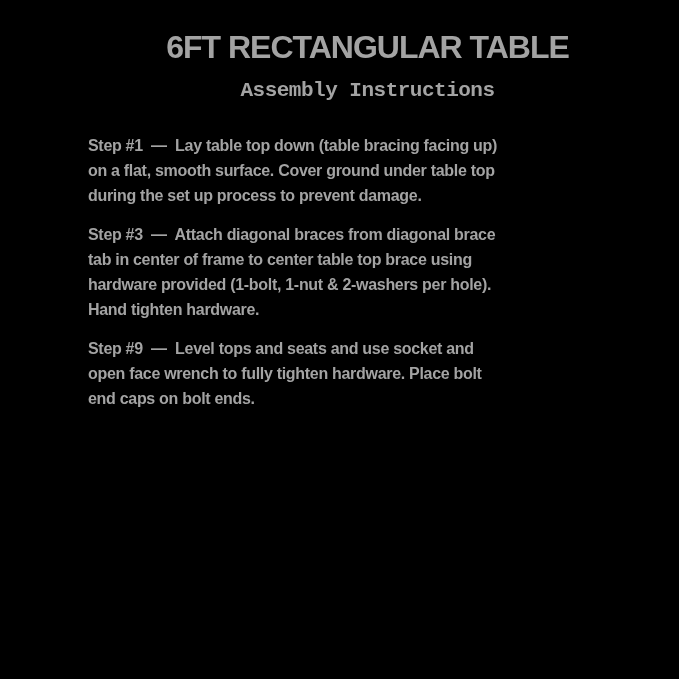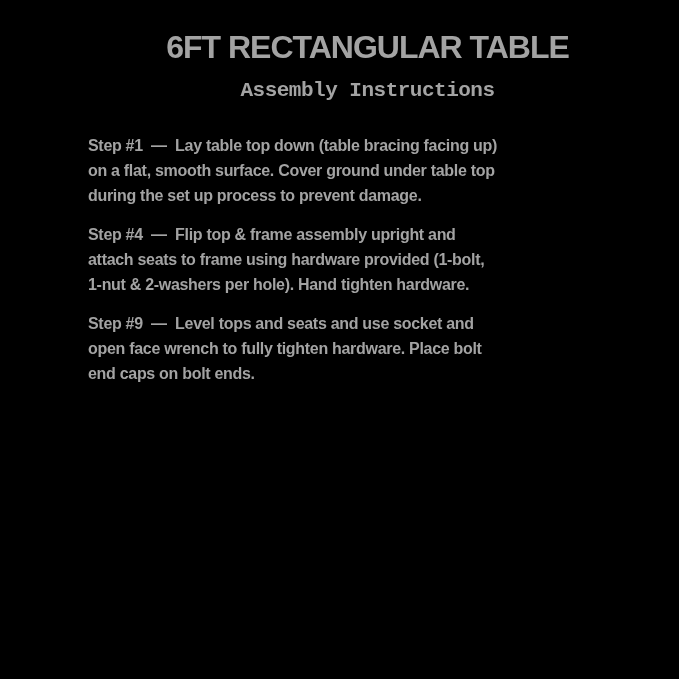--- a/index.html
+++ b/index.html
@@ -56,20 +56,21 @@
 <body>
 
 <div class="page">
   <h1 class="title">6FT RECTANGULAR TABLE</h1>
   <h2 class="subtitle">Assembly Instructions</h2>
 
   <div class="steps">
     <p class="step">Step #1  —  Lay table top down (table bracing facing up)
 on a flat, smooth surface. Cover ground under table top
 during the set up process to prevent damage.</p>
-    <p class="step">Step #4  —  Flip top &amp; frame assembly upright and
-attach seats to frame using hardware provided (1-bolt,
-1-nut &amp; 2-washers per hole). Hand tighten hardware.</p>
+    <p class="step">Step #3  —  Attach diagonal braces from diagonal brace
+tab in center of frame to center table top brace using
+hardware provided (1-bolt, 1-nut &amp; 2-washers per hole).
+Hand tighten hardware.</p>
     <p class="step">Step #9  —  Level tops and seats and use socket and
 open face wrench to fully tighten hardware. Place bolt
 end caps on bolt ends.</p>
   </div>
 </div>
 
 </body></html>

